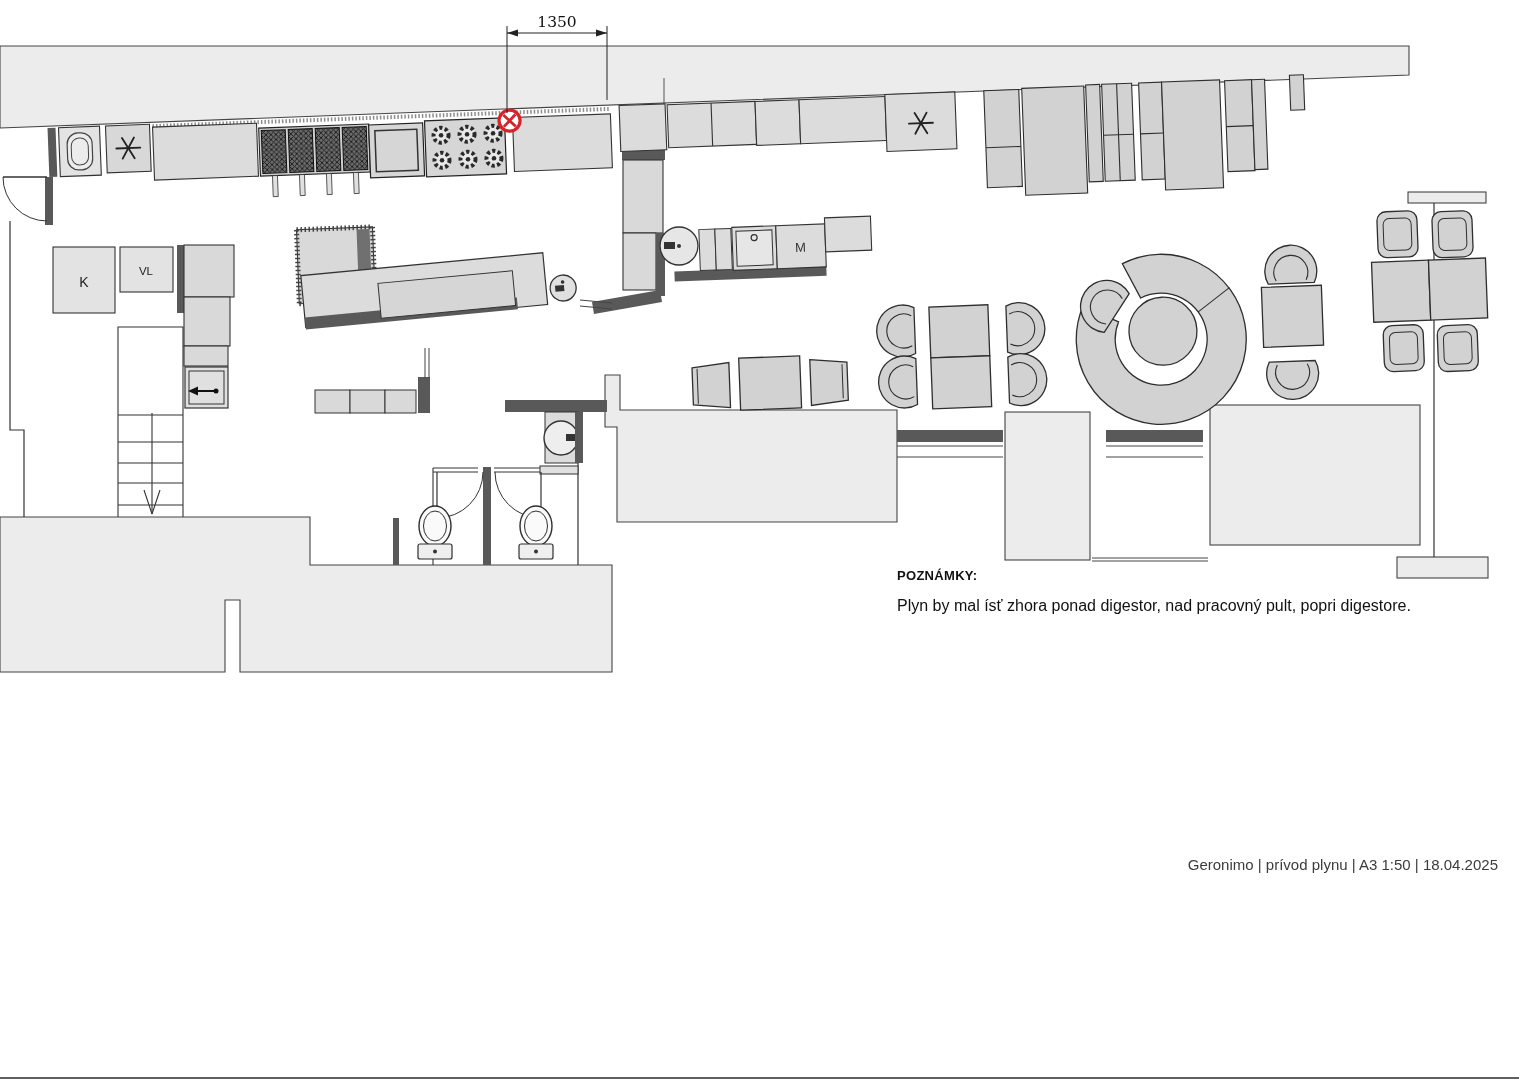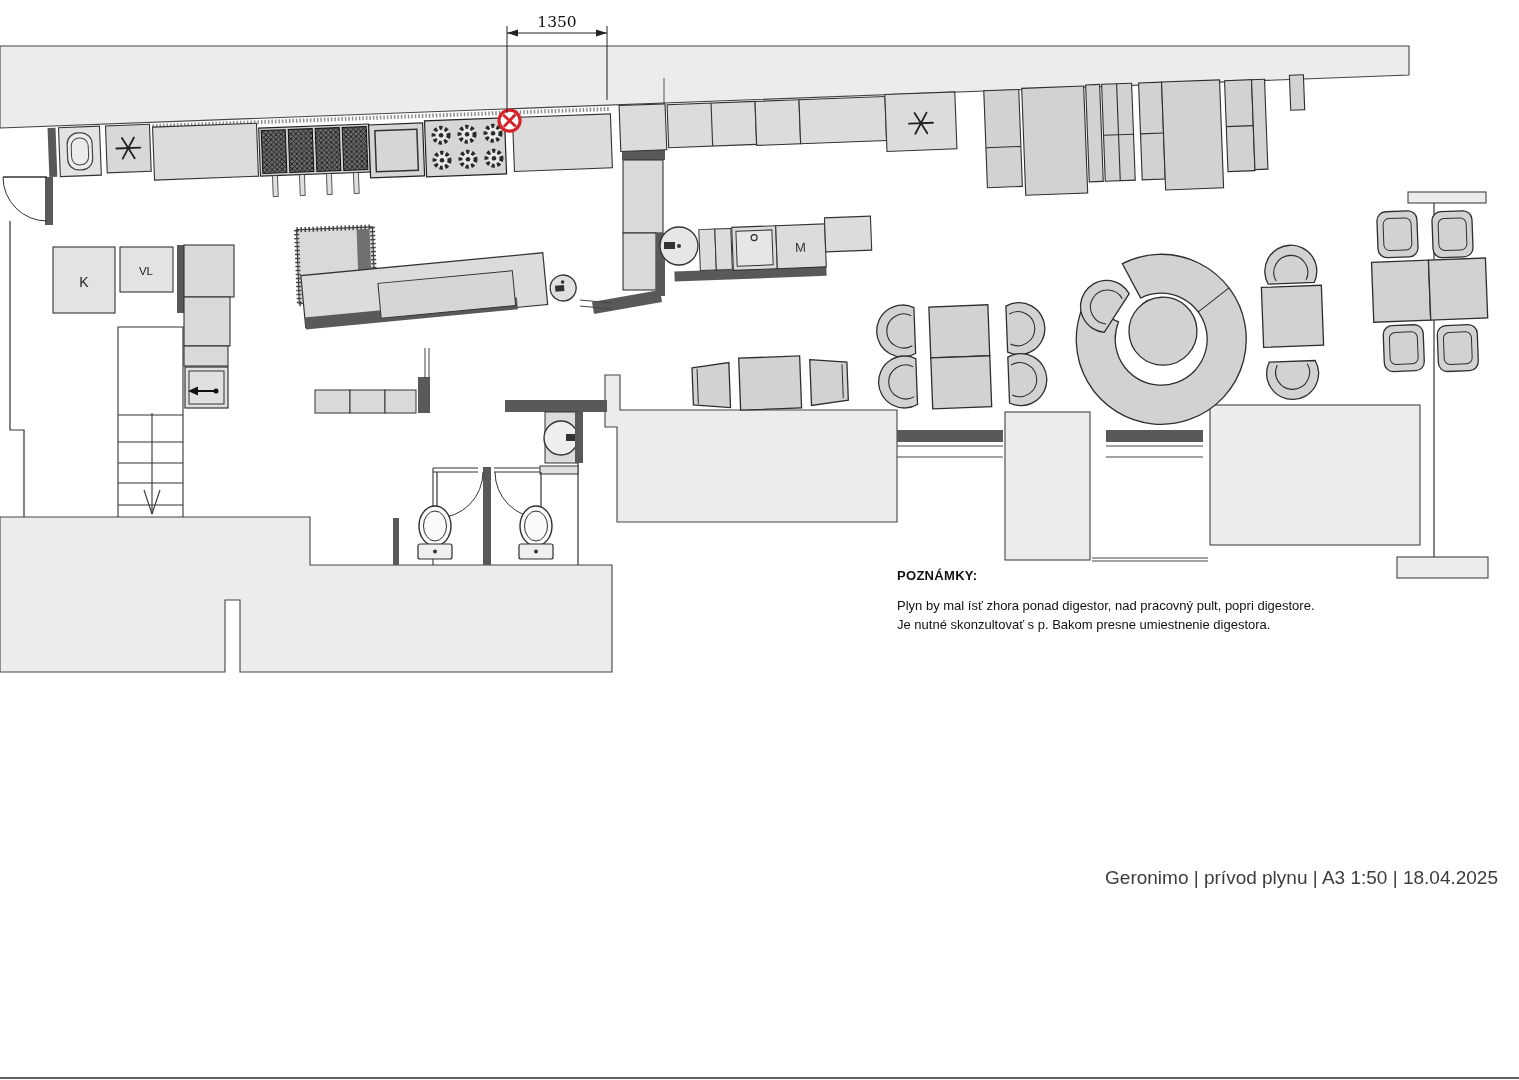--- a/index.html
+++ b/index.html
@@ -1,22 +1,22 @@
 <!DOCTYPE html>
 <html><head>
 <meta charset="utf-8">
 <style>
   html,body{margin:0;padding:0;background:#ffffff;}
   .canvas{position:relative;width:1519px;height:1080px;background:#fff;overflow:hidden;
           font-family:"Liberation Sans",sans-serif;}
   .canvas > svg.plan{position:absolute;left:0;top:0;}
   .notes{position:absolute;left:897px;top:568px;color:#111;}
   .notes .nh{font-size:13px;font-weight:bold;letter-spacing:.3px;margin-bottom:13px;}
-  .notes .nl{font-size:13px;line-height:19px;}
-  .titleblock{position:absolute;right:21px;top:856px;font-size:19px;color:#3c3c3c;white-space:nowrap;margin-top:11px;}
+  .notes .nl{font-size:16px;line-height:19px;}
+  .titleblock{position:absolute;right:21px;top:856px;font-size:15px;color:#3c3c3c;white-space:nowrap;}
   .logo{position:absolute;left:0;top:995px;}
 </style>
 </head>
 <body>
 
 <div class="canvas">
 
 <svg class="plan" width="1519" height="1080" viewBox="0 0 1519 1080">
 <defs>
   <pattern id="xh" width="5" height="5" patternUnits="userSpaceOnUse">
@@ -309,19 +309,18 @@
   <polygon points="607,33 596,29.5 596,36.5" fill="#222" stroke="none"></polygon>
   <text x="557" y="27" text-anchor="middle" font-size="15.5" fill="#111" stroke="none" font-family="DejaVu Serif, serif">1350</text>
 </g>
 
 <line x1="0" y1="1078" x2="1519" y2="1078" stroke="#2b2b2b" stroke-width="1.6"></line>
 </svg>
 
 <div class="notes">
   <div class="nh">POZNÁMKY:</div>
   <div class="nl">Plyn by mal ísť zhora ponad digestor, nad pracovný pult, popri digestore.</div>
-  <div class="nl">Je nutné skonzultovať s p. Bakom presne umiestnenie digestora.</div>
 </div>
 
 <div class="titleblock">Geronimo | prívod plynu | A3 1:50 | 18.04.2025</div>
 
 
 </div>
 
 </body></html>

